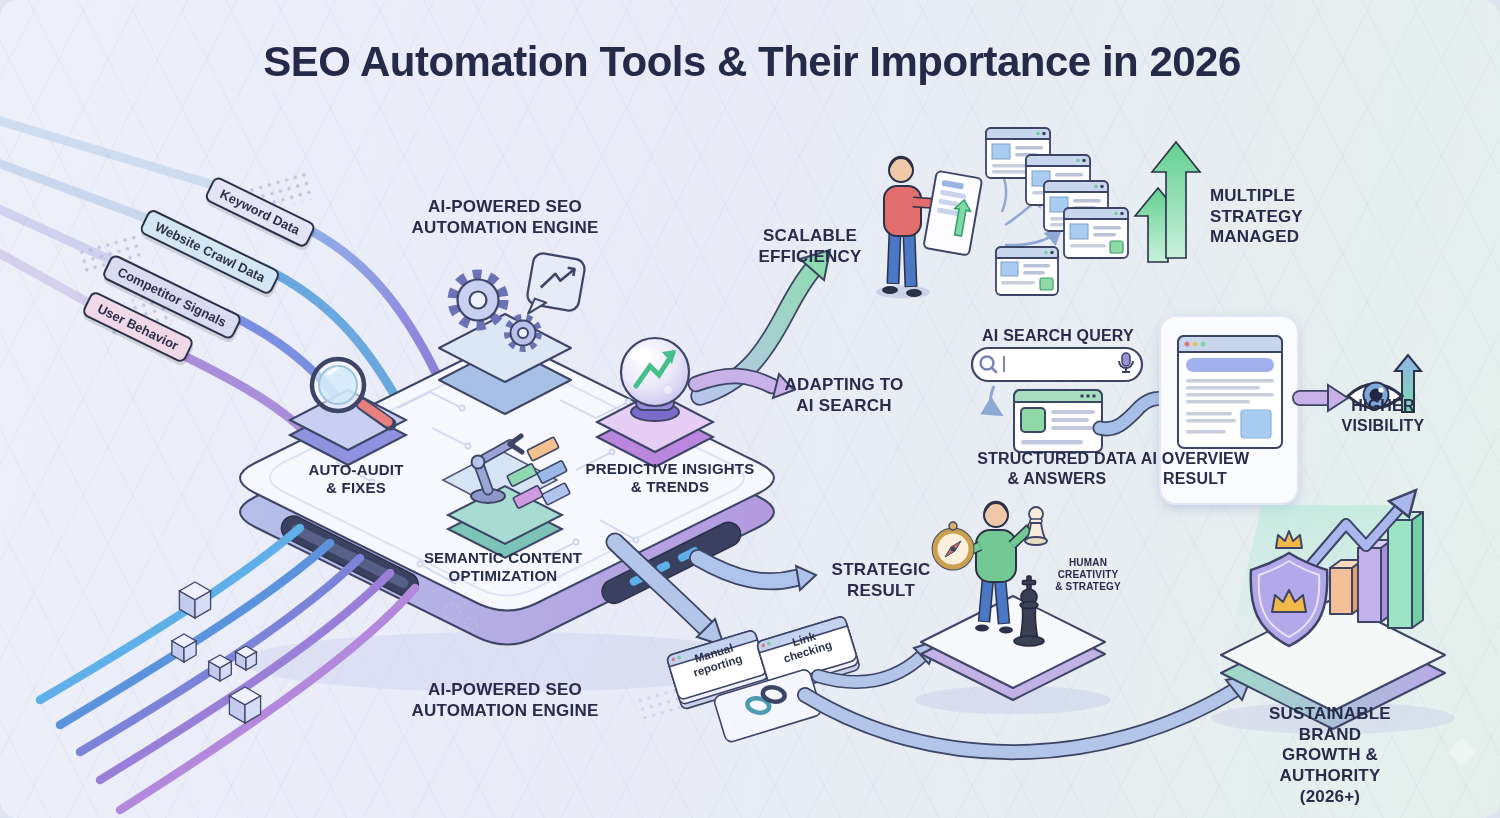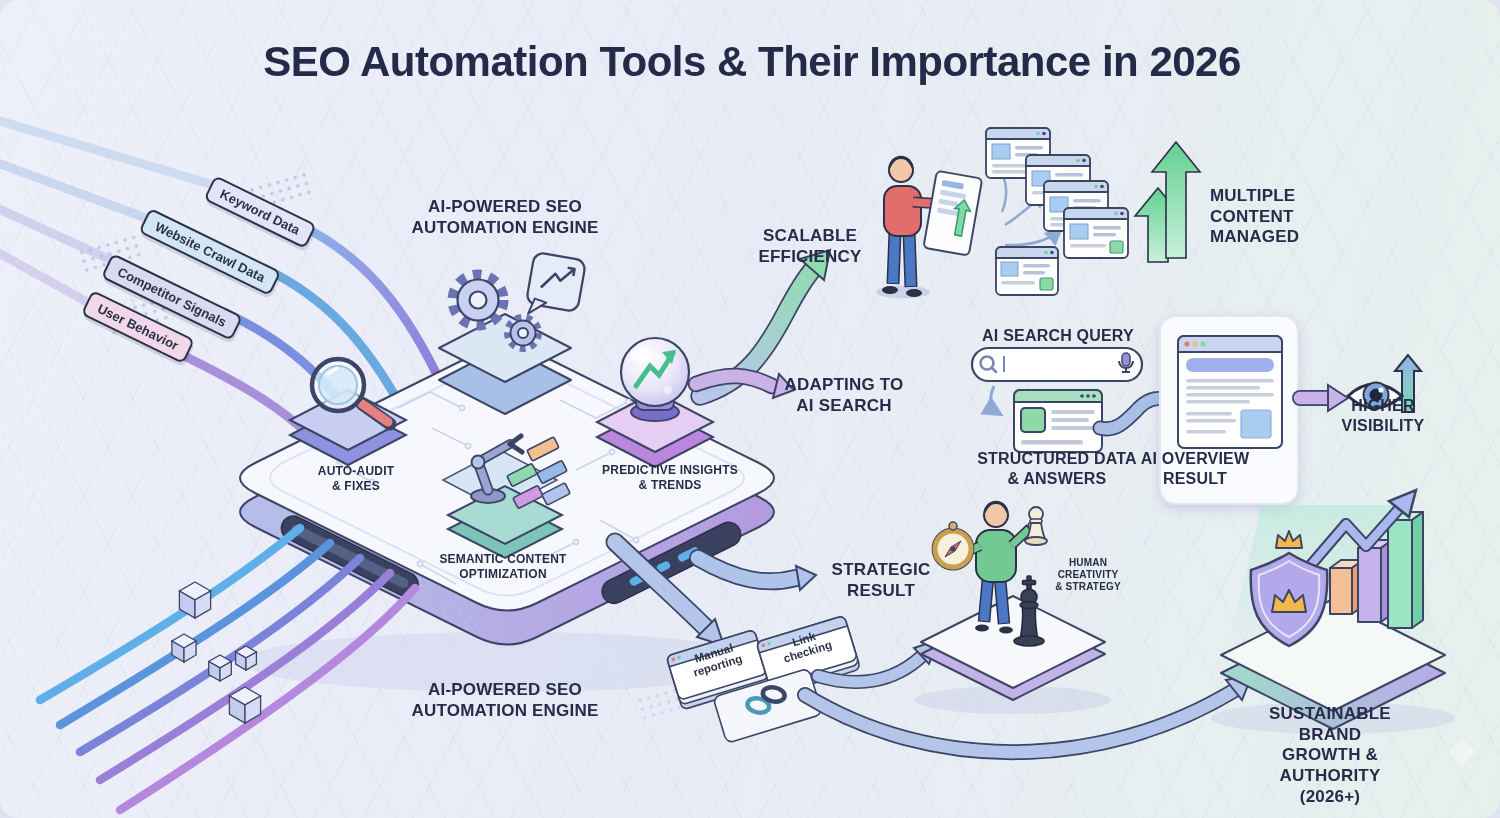--- a/index.html
+++ b/index.html
@@ -7,21 +7,21 @@
     background:linear-gradient(102deg,#edeff9 0%,#e9ebf7 42%,#e5f0ec 100%);
     font-family:"Liberation Sans",sans-serif;}
   .stage::before{content:"";position:absolute;inset:0;pointer-events:none;
     background:repeating-linear-gradient(63deg,rgba(130,140,200,.06) 0 1.5px,transparent 1.5px 44px),
                repeating-linear-gradient(-63deg,rgba(130,140,200,.06) 0 1.5px,transparent 1.5px 44px);}
   svg.art{position:absolute;inset:0;z-index:1;}
   .lbl{position:absolute;z-index:3;transform:translate(-50%,-50%);text-align:center;
     color:#262c49;font-weight:800;white-space:pre-line;line-height:1.22;letter-spacing:.2px;}
   .title{font-size:42px;letter-spacing:-.5px;color:#242b48;white-space:nowrap;}
   .big{font-size:17px;}
-  .mid{font-size:12px;}
+  .mid{font-size:15px;}
   .small{font-size:16px;}
   .left-align{text-align:left;transform:translate(0,-50%);}
   .chip{position:absolute;z-index:3;transform:translate(-50%,-50%) rotate(26deg);
     border:2px solid #2b3149;border-radius:7px;font-weight:800;font-size:13px;color:#2b3149;
     padding:4px 11px;white-space:nowrap;box-shadow:2px 3px 0 rgba(43,49,73,.14);}
   .cardlbl{position:absolute;z-index:3;transform:translate(-50%,-50%) rotate(-17deg);
     text-align:center;color:#2b3149;font-weight:700;font-size:11.5px;line-height:1.15;white-space:pre-line;}
 </style>
 </head>
 <body>
@@ -545,21 +545,21 @@
 <div class="lbl mid" style="left:662px;top:478px;margin-left:8px;">PREDICTIVE INSIGHTS
 &amp; TRENDS</div>
 <div class="lbl mid" style="left:503px;top:567px;">SEMANTIC CONTENT
 OPTIMIZATION</div>
 <div class="lbl big" style="left:505px;top:701px;">AI-POWERED SEO
 AUTOMATION ENGINE</div>
 
 <div class="lbl big" style="left:810px;top:223px;margin-top:24px;">SCALABLE
 EFFICIENCY</div>
 <div class="lbl big left-align" style="left:1210px;top:217px;">MULTIPLE
-CONTENT
+STRATEGY
 MANAGED</div>
 <div class="lbl big" style="left:844px;top:396px;">ADAPTING TO
 AI SEARCH</div>
 <div class="lbl big" style="left:881px;top:581px;">STRATEGIC
 RESULT</div>
 <div class="lbl" style="left:1088px;top:575px;font-size:10px;">HUMAN
 CREATIVITY
 &amp; STRATEGY</div>
 <div class="lbl small" style="left:1383px;top:416px;">HIGHER
 VISIBILITY</div>

